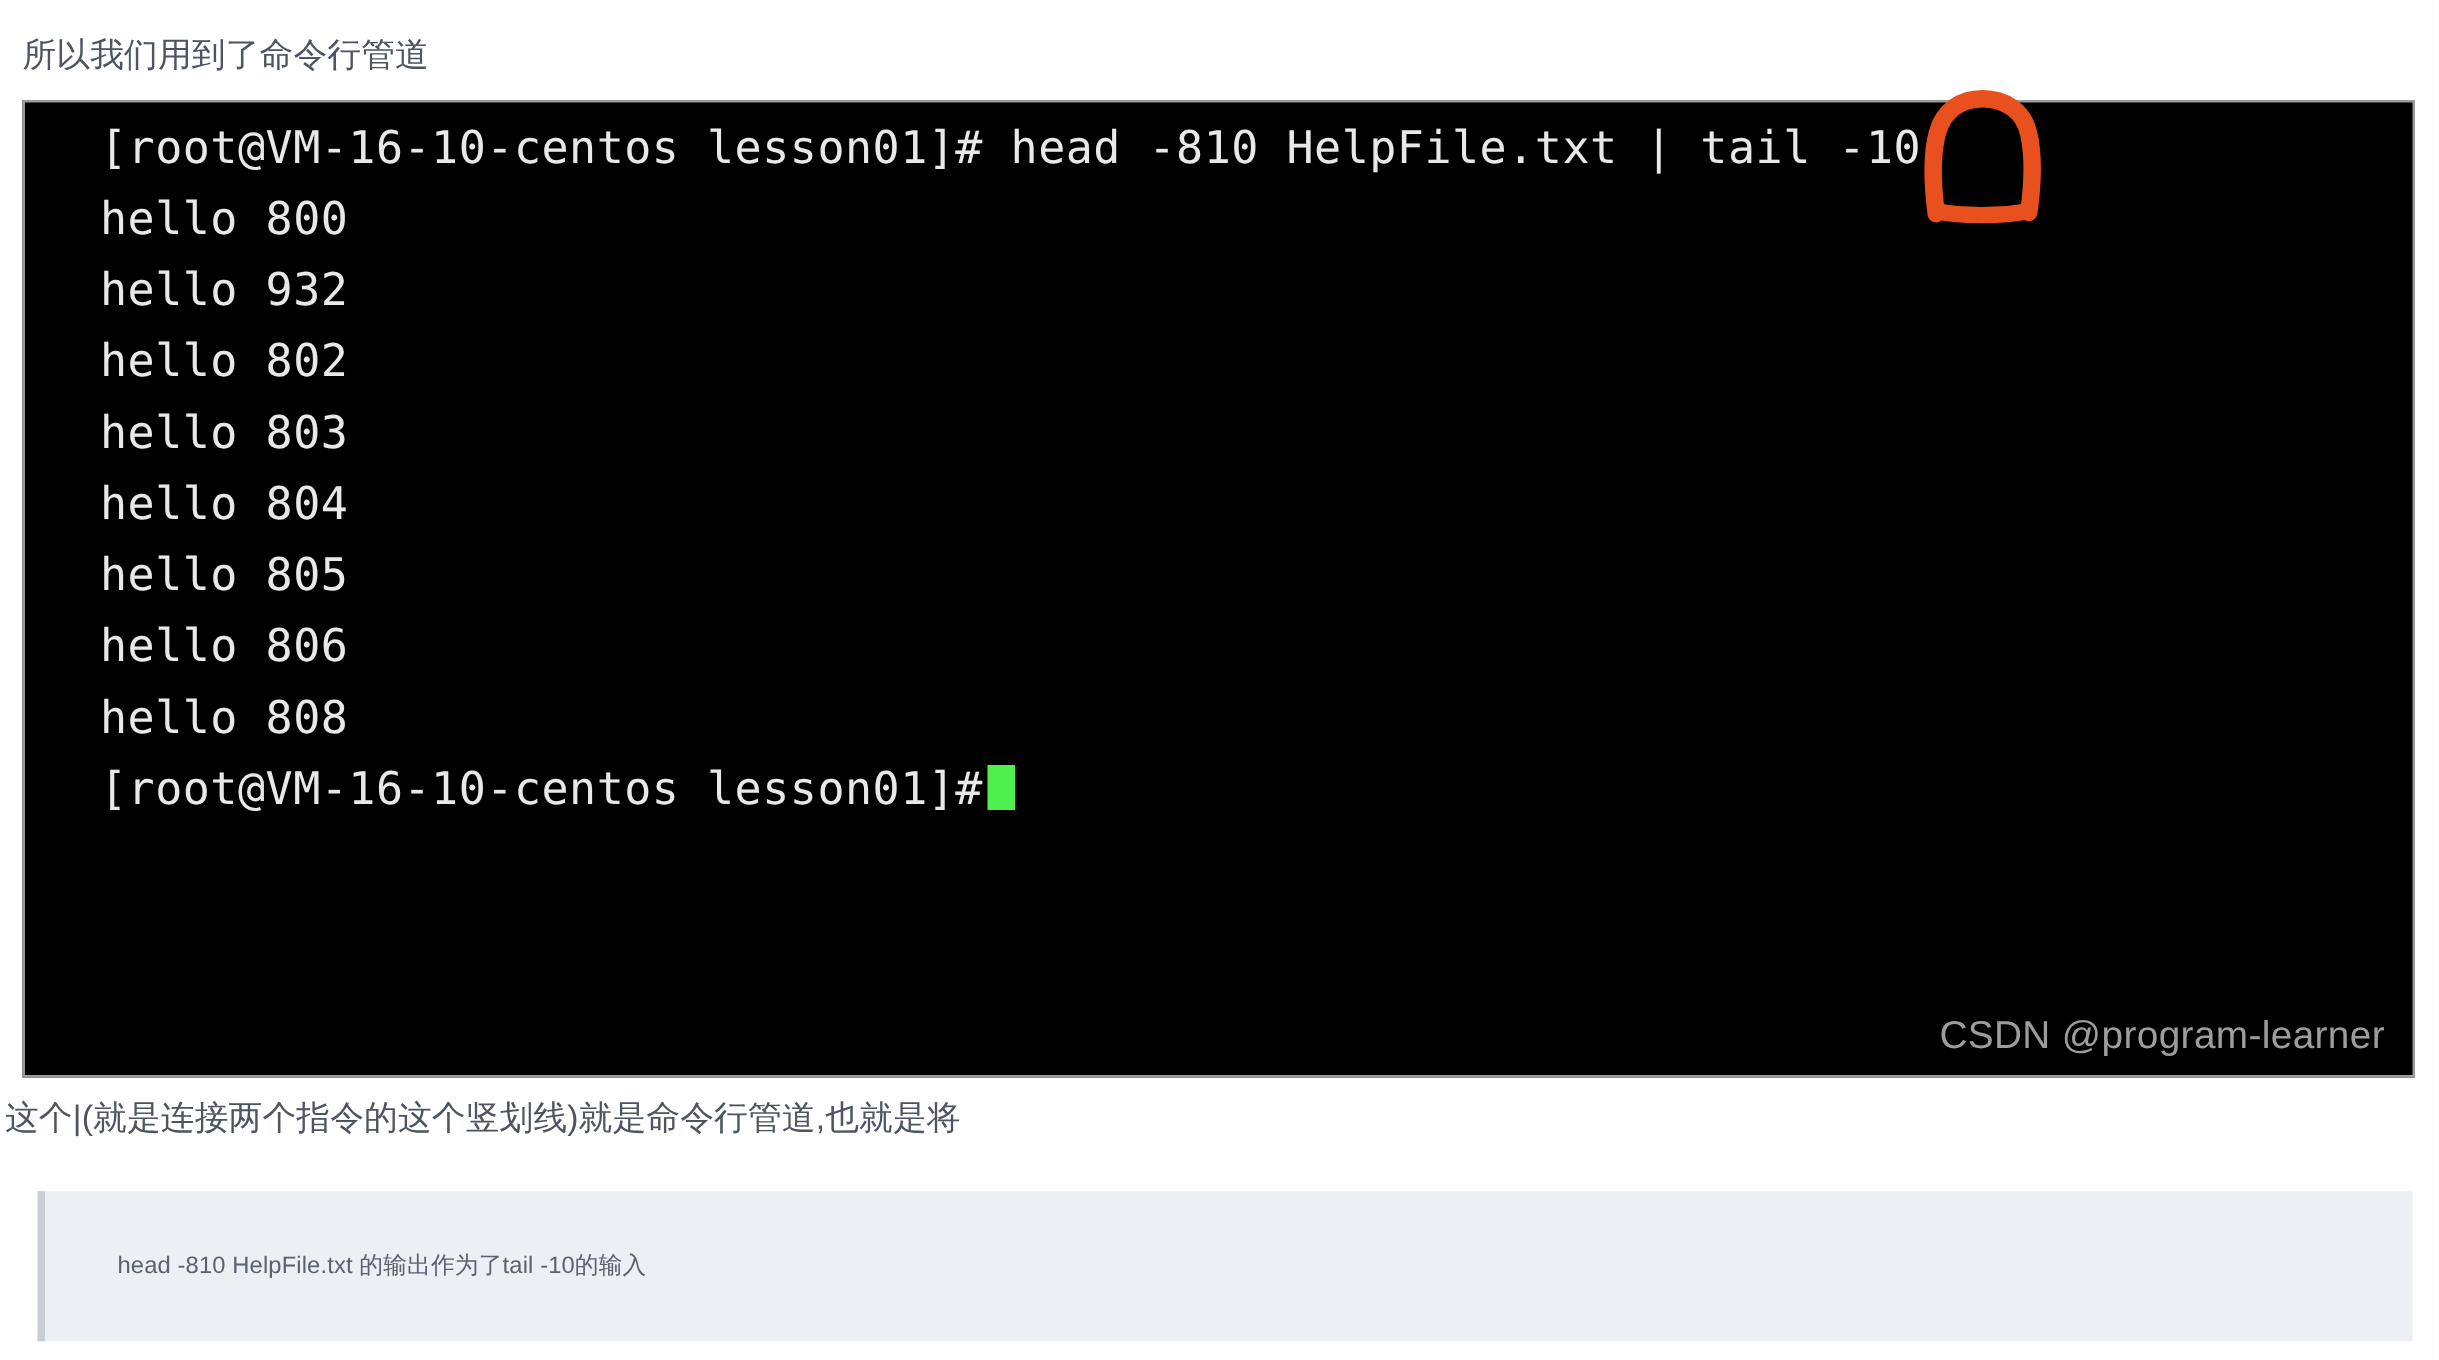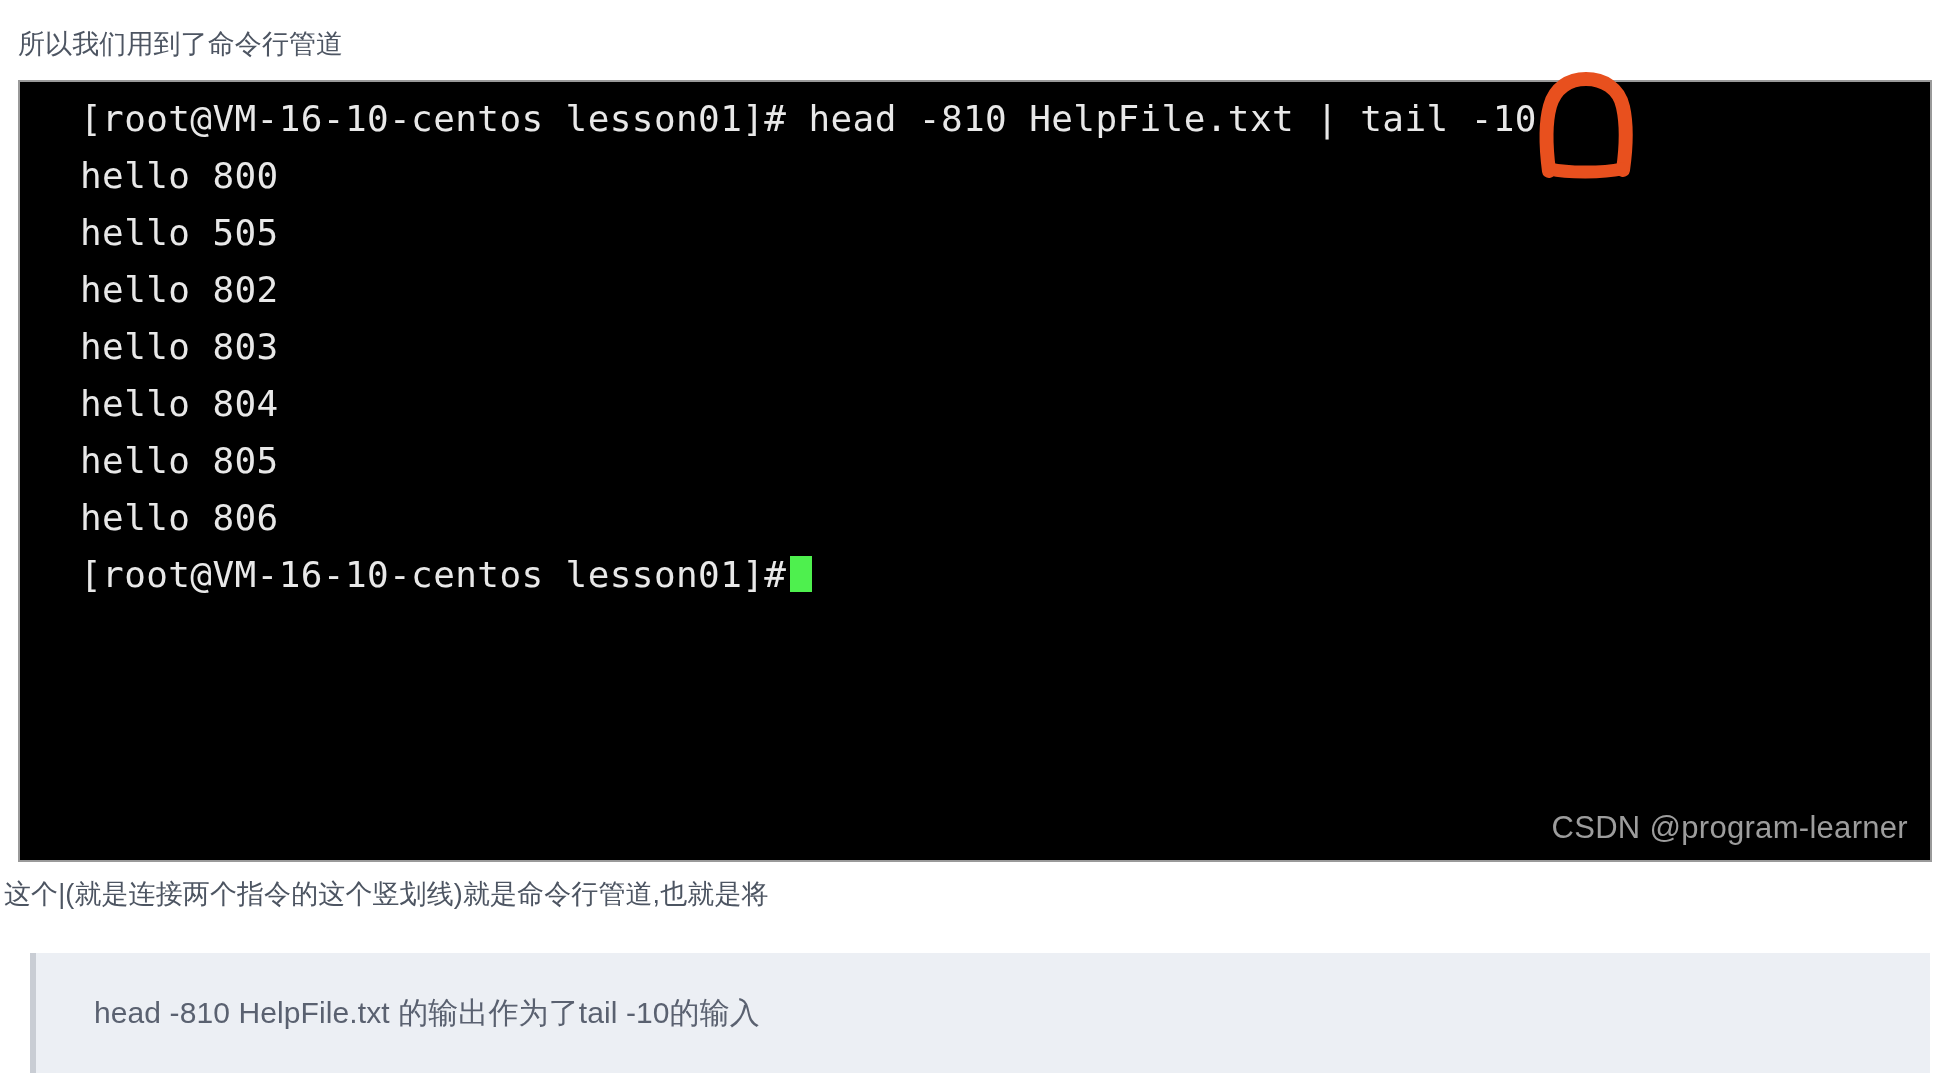--- a/index.html
+++ b/index.html
@@ -115,46 +115,47 @@
     height: 120px;
     background: #eceff4;
     border-left: 6px solid #c9cdd4;
     box-sizing: border-box;
   }
   .quote-text {
     position: absolute;
     left: 58px;
     top: 43px;
     color: #5a6170;
-    font-size: 30px;
+    font-size: 19px;
     line-height: 34px;
     font-family: "Liberation Sans", sans-serif;
     white-space: pre;
     letter-spacing: 0.1px;
   }
 </style>
 </head>
 <body>
 
 <div class="page">
 
   <div class="para para-top">所以我们用到了命令行管道</div>
 
   <div class="terminal">
     <div class="term-inner">
 
       <div class="term-line">[root@VM-16-10-centos lesson01]# head -810 HelpFile.txt | tail -10</div>
 
       <div class="term-line">hello 800</div>
-      <div class="term-line">hello 505</div>
+      <div class="term-line">hello 932</div>
       <div class="term-line">hello 802</div>
       <div class="term-line">hello 803</div>
       <div class="term-line">hello 804</div>
       <div class="term-line">hello 805</div>
       <div class="term-line">hello 806</div>
+      <div class="term-line">hello 808</div>
 
       <div class="term-line"><span>[root@VM-16-10-centos lesson01]#</span><span class="cursor-block"></span></div>
     </div>
 
     <div class="watermark">CSDN @program-learner</div>
   </div>
 
   <div class="pipe-annotation">
     <svg viewBox="0 0 86 98" xmlns="http://www.w3.org/2000/svg">
       <path d="M6 95 C3 72 2 48 7 30 C12 12 26 3 43 3 C60 3 76 12 80 31 C84 49 83 73 80 94" fill="none" stroke="#e8501e" stroke-width="14" stroke-linecap="round" stroke-linejoin="round"></path>

